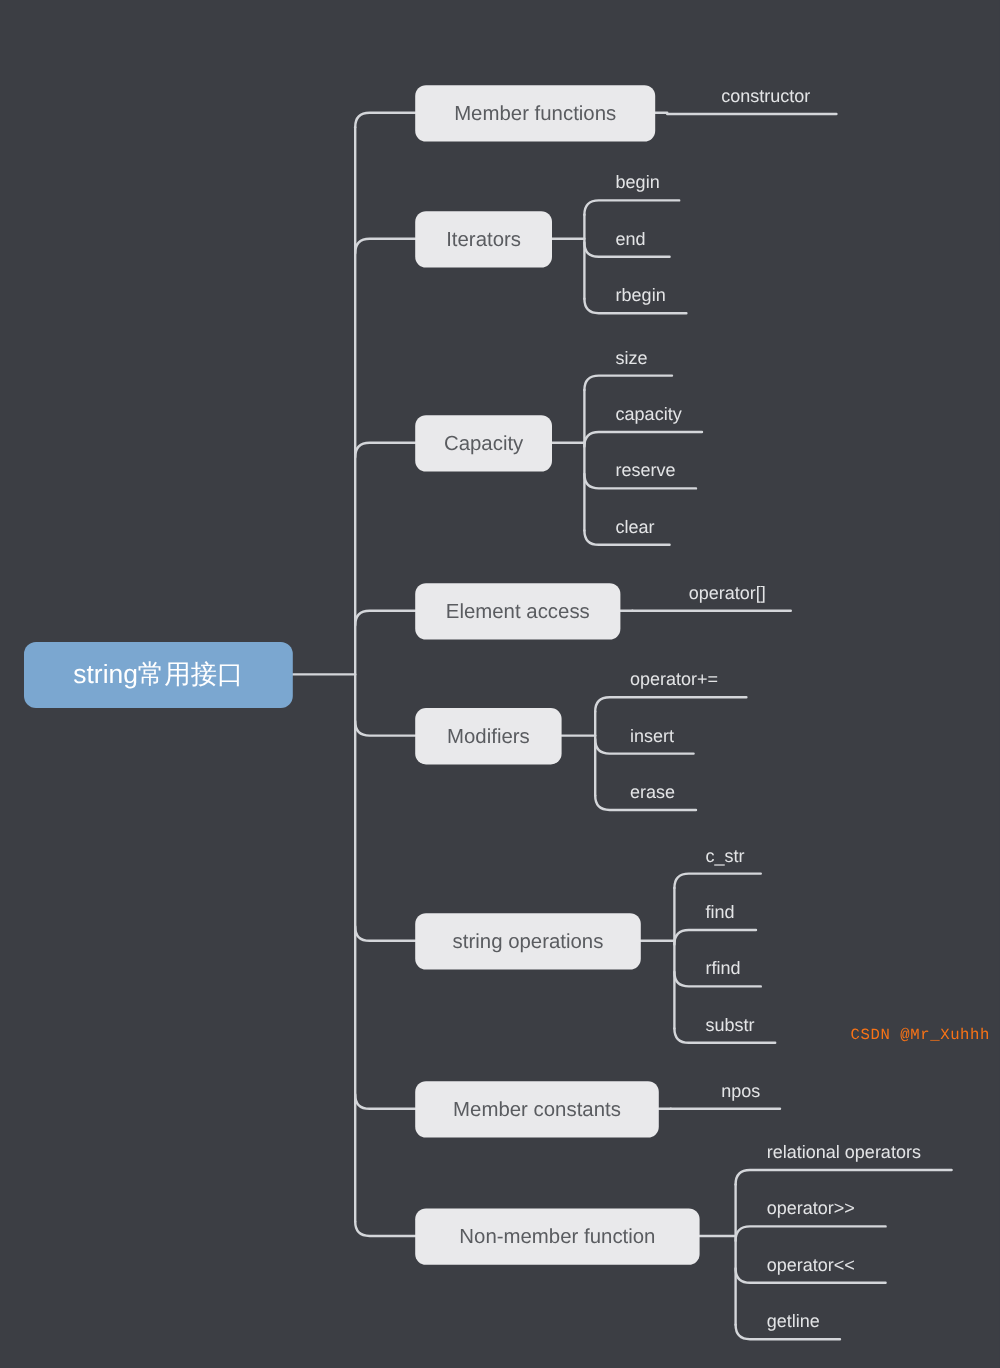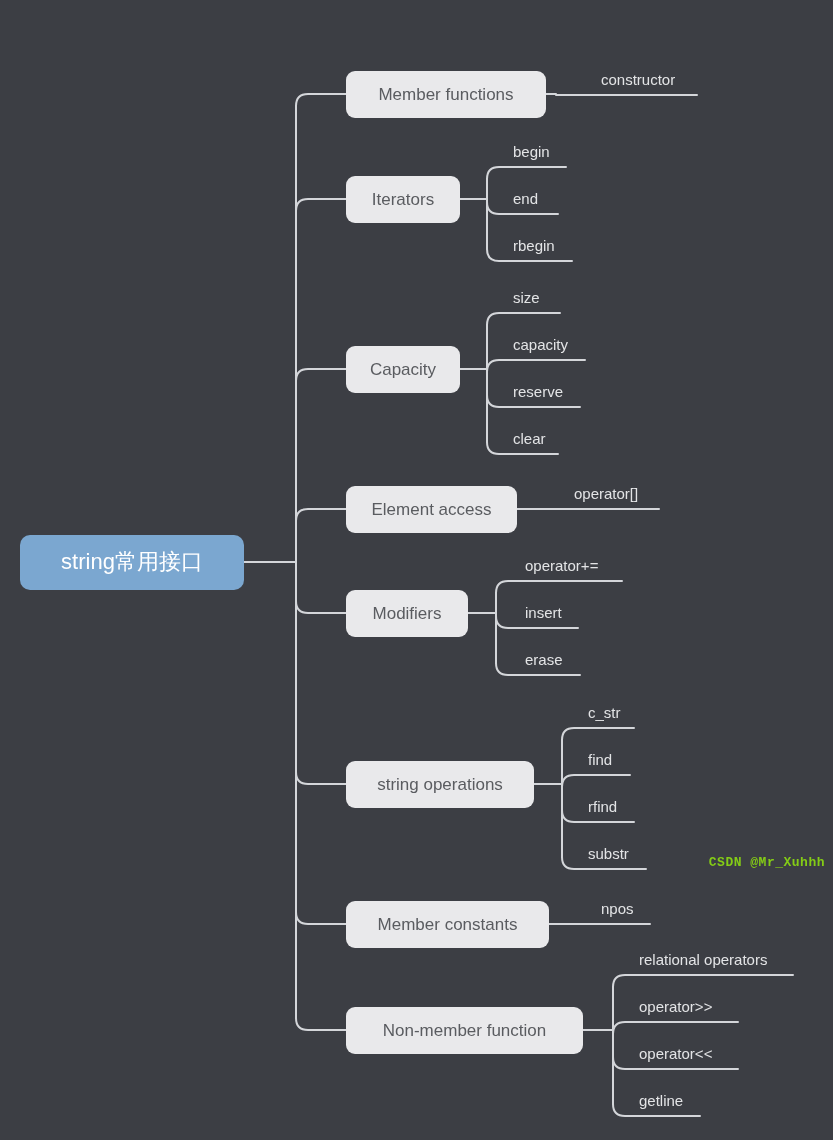--- a/index.html
+++ b/index.html
@@ -52,26 +52,25 @@
   .leaf-label {
     fill: #e3e4e6;
     font-family: "Liberation Sans", sans-serif;
     font-size: 15px;
     dominant-baseline: alphabetic;
   }
   .watermark-text {
     position: absolute;
     right: 8px;
     bottom: 6px;
-    color: #84cc16;
+    color: #f97316;
     font-family: "Liberation Mono", monospace;
     font-size: 13px;
     letter-spacing: 0.5px;
     white-space: nowrap;
-    font-weight: bold;
   }
 </style>
 </head>
 <body>
 
 <div id="mindmap-root">
   <svg class="map-canvas" viewBox="0 0 833 1140" xmlns="http://www.w3.org/2000/svg">
     <g id="connectors-layer">
         <path d="M 244 562 H 296" class="connector"></path>
         <path d="M 296 106 V 1018" class="connector"></path>

